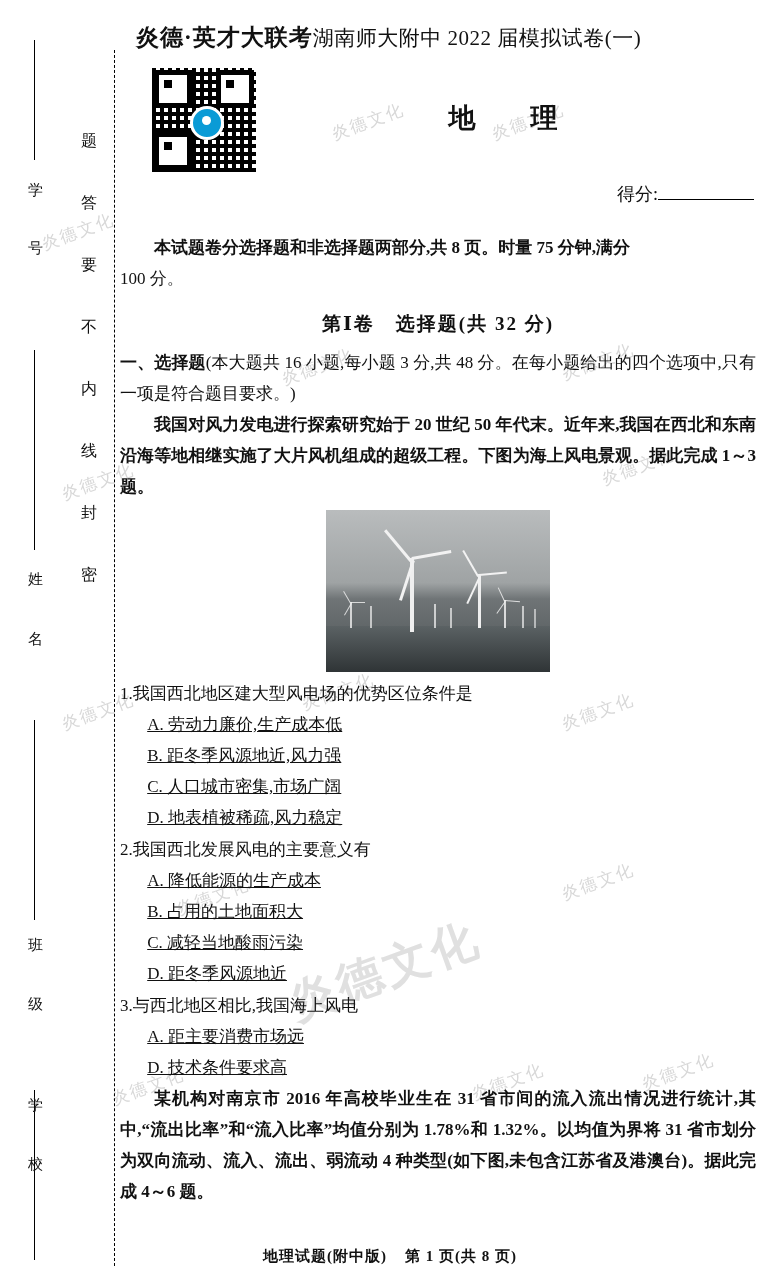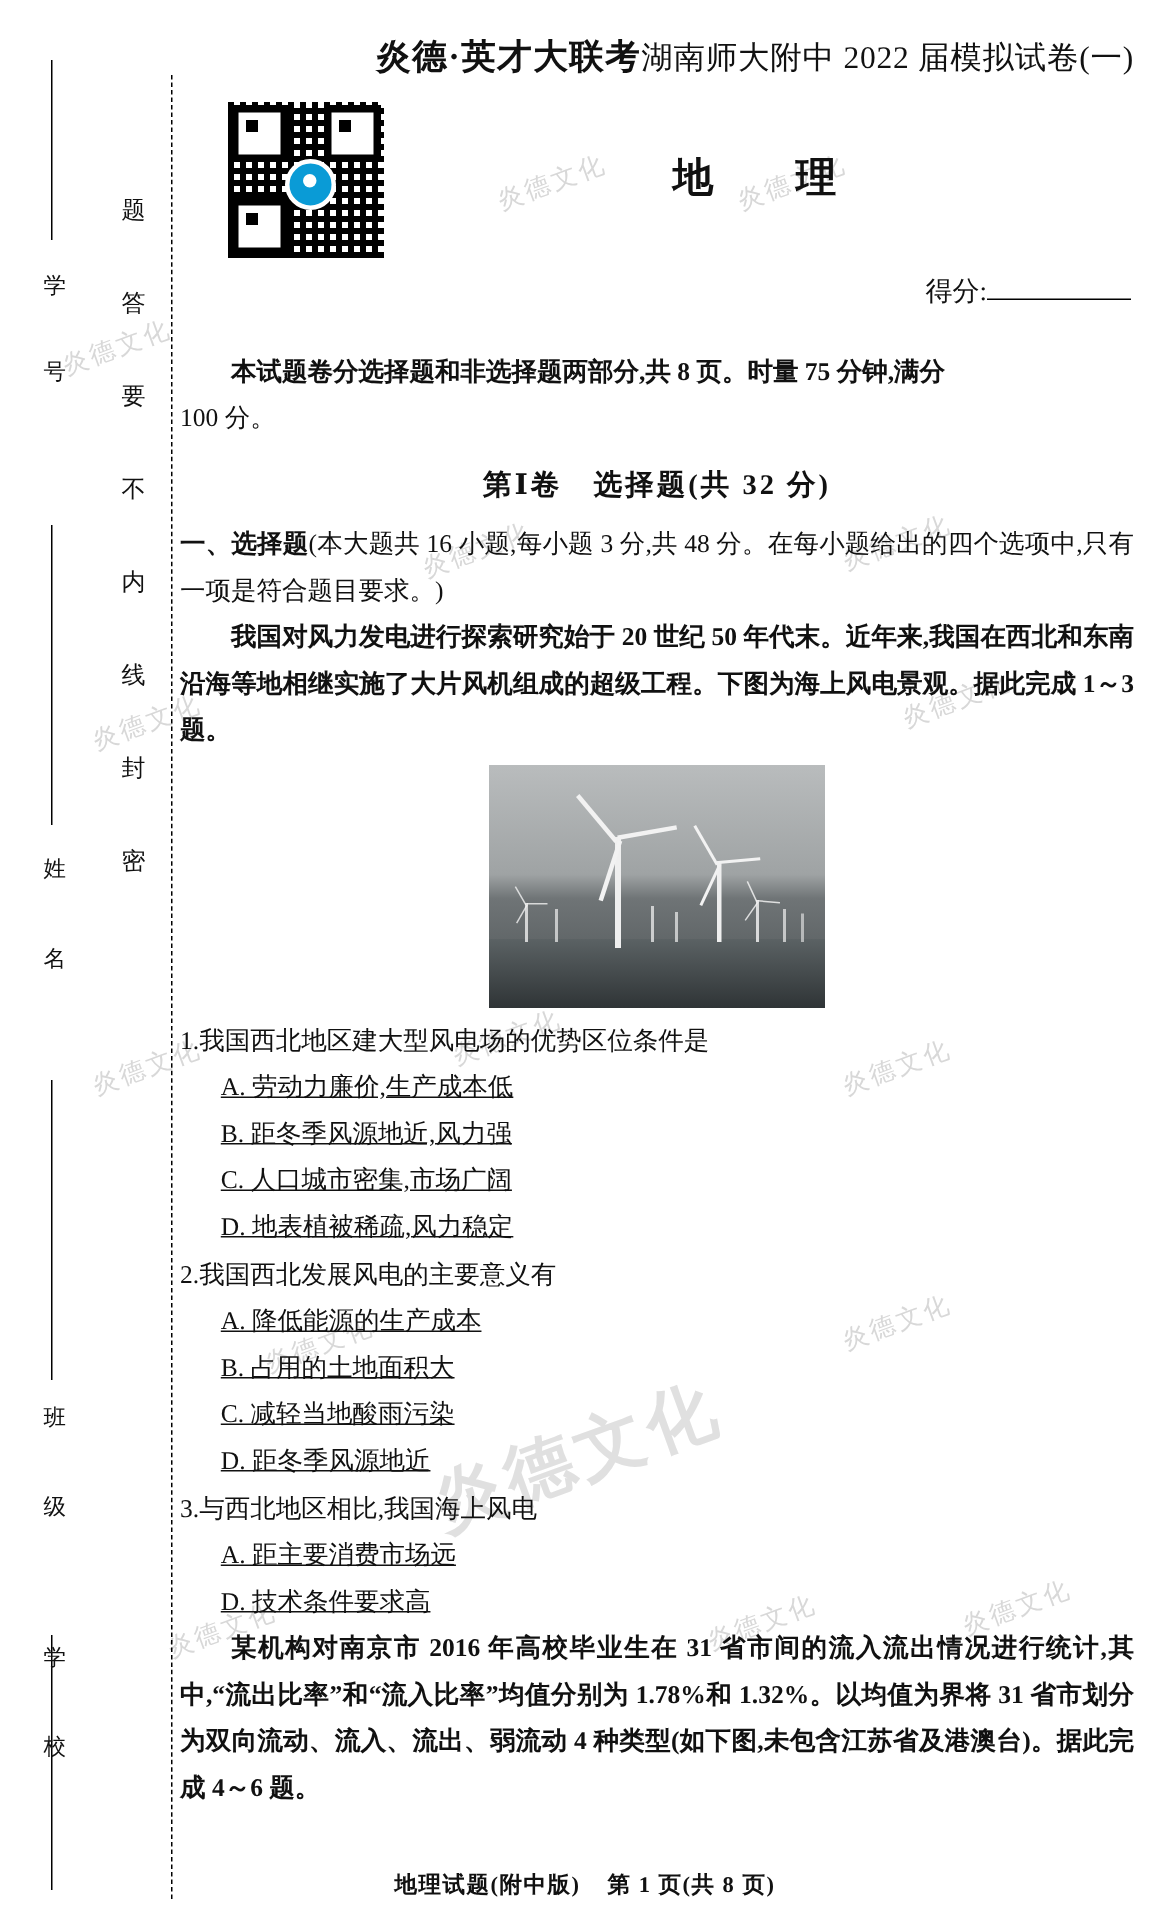--- a/index.html
+++ b/index.html
@@ -73,23 +73,23 @@
     position: absolute;
     border-left: 1px dashed #000;
     height: 1216px;
     top: 20px;
   }
 
   
   .title-row {
     position: absolute;
     top: 22px;
-    left: 108px;
+    left: 136px;
     right: 24px;
-    text-align: right;
+    text-align: left;
   }
   .title-bold {
     font-weight: bold;
     font-size: 23px;
     letter-spacing: 1px;
   }
   .title-normal {
     font-size: 21px;
     letter-spacing: 0.5px;
   }

